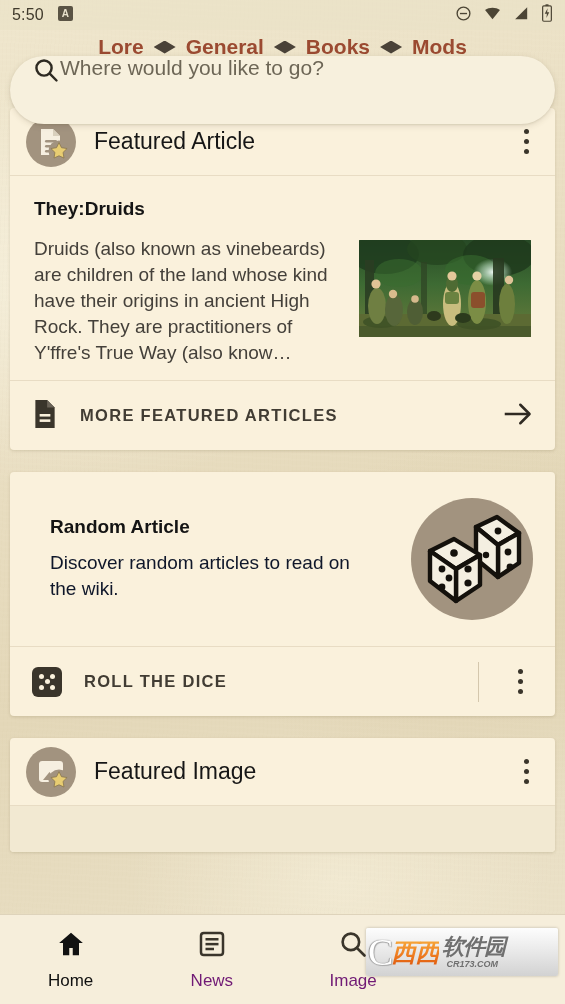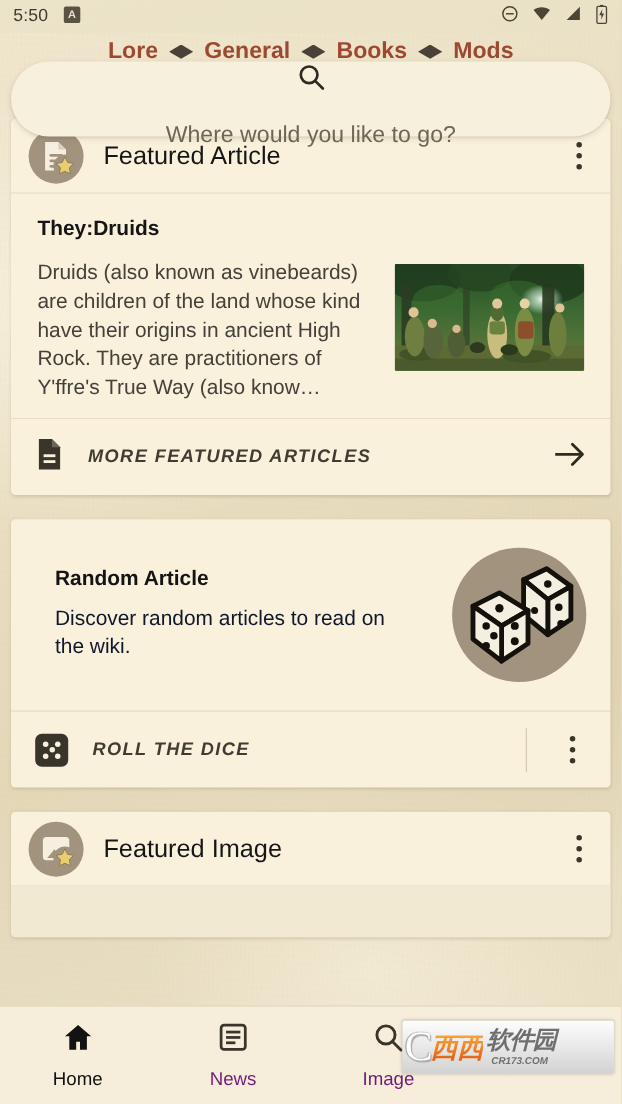--- a/index.html
+++ b/index.html
@@ -103,25 +103,22 @@
   
   .searchbar {
     position: absolute;
     top: 56px; left: 10px;
     width: 545px;
     height: 68px;
     z-index: 9;
     background: #f7f0dd;
     border-radius: 34px;
     display: flex;
-    align-items: center;
     padding: 0 22px;
-    gap: 22px;
     box-shadow: 0 2px 6px rgba(80,65,35,0.14), 0 1px 2px rgba(80,65,35,0.10);
-    flex-direction: column;
   }
   .search-placeholder {
     font-size: 21px;
     color: #6d6656;
   }
 
   
   .content {
     position: absolute;
     top: 108px; left: 0;
@@ -207,21 +204,20 @@
   }
 
   
   .card-action {
     display: flex;
     align-items: center;
     height: 70px;
     padding: 0 22px;
     gap: 22px;
     border-top: 1px solid rgba(150,130,90,0.18);
-    font-style: italic;
   }
   .action-label {
     flex: 1;
     font-size: 16.5px;
     font-weight: bold;
     letter-spacing: 1.3px;
     color: #413c33;
   }
   .action-divider {
     width: 1px;

